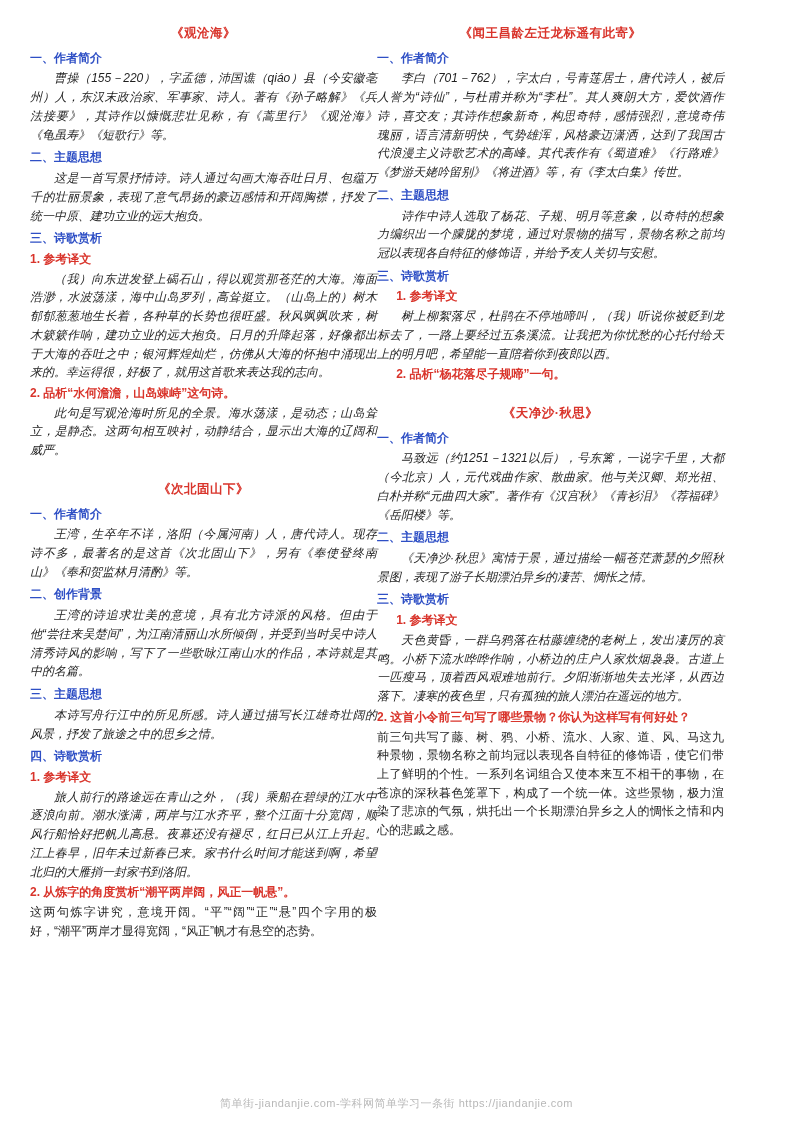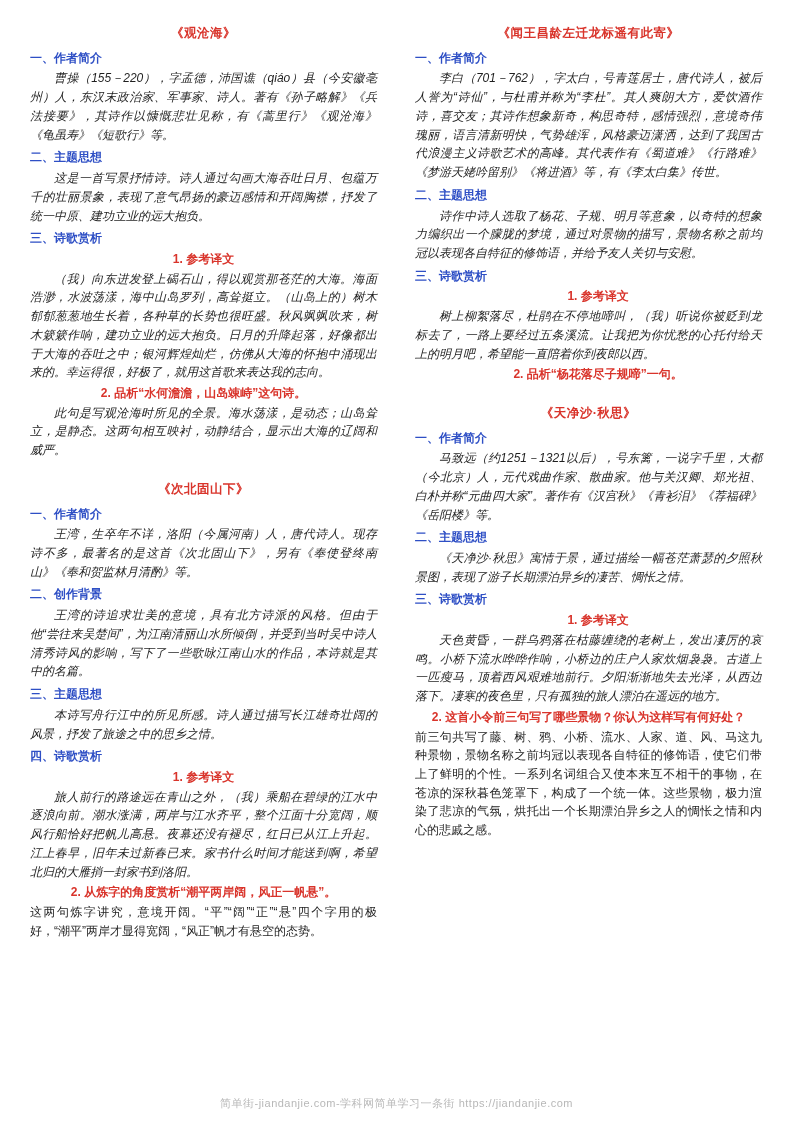--- a/index.html
+++ b/index.html
@@ -5,21 +5,20 @@
   * { margin: 0; padding: 0; box-sizing: border-box; }
   html, body { background: #ffffff; }
   body {
     width: 793px; height: 1122px;
     position: relative; overflow: hidden;
     font-family: "Liberation Sans", "DejaVu Sans", sans-serif;
     color: var(--body, #1f1f1f);
   }
   .page {
     display: flex;
-    gap: 38px;
     padding: 24px 30px 0 30px;
   }
   .column { width: 347px; flex: 0 0 347px; }
   .article + .article { margin-top: 20px; }
   .article-title {
     color: var(--red, #d9342b);
     font-weight: bold;
     text-align: center;
     font-size: 12.5px;
     line-height: 1.5;
@@ -32,21 +31,20 @@
     font-size: 12px;
     line-height: 1.56;
     margin: 4px 0 2px 0;
   }
   .sub-label {
     color: var(--red, #d9342b);
     font-weight: bold;
     font-size: 12px;
     line-height: 1.56;
     margin: 2px 0 1px 0;
-    text-align: center;
   }
   .sub-label.indent { text-indent: 1.6em; }
   .para {
     font-size: 12px;
     line-height: 1.56;
     text-align: justify;
     color: var(--body, #1f1f1f);
   }
   .para.indent { text-indent: 2em; font-style: italic; }
   .watermark {

